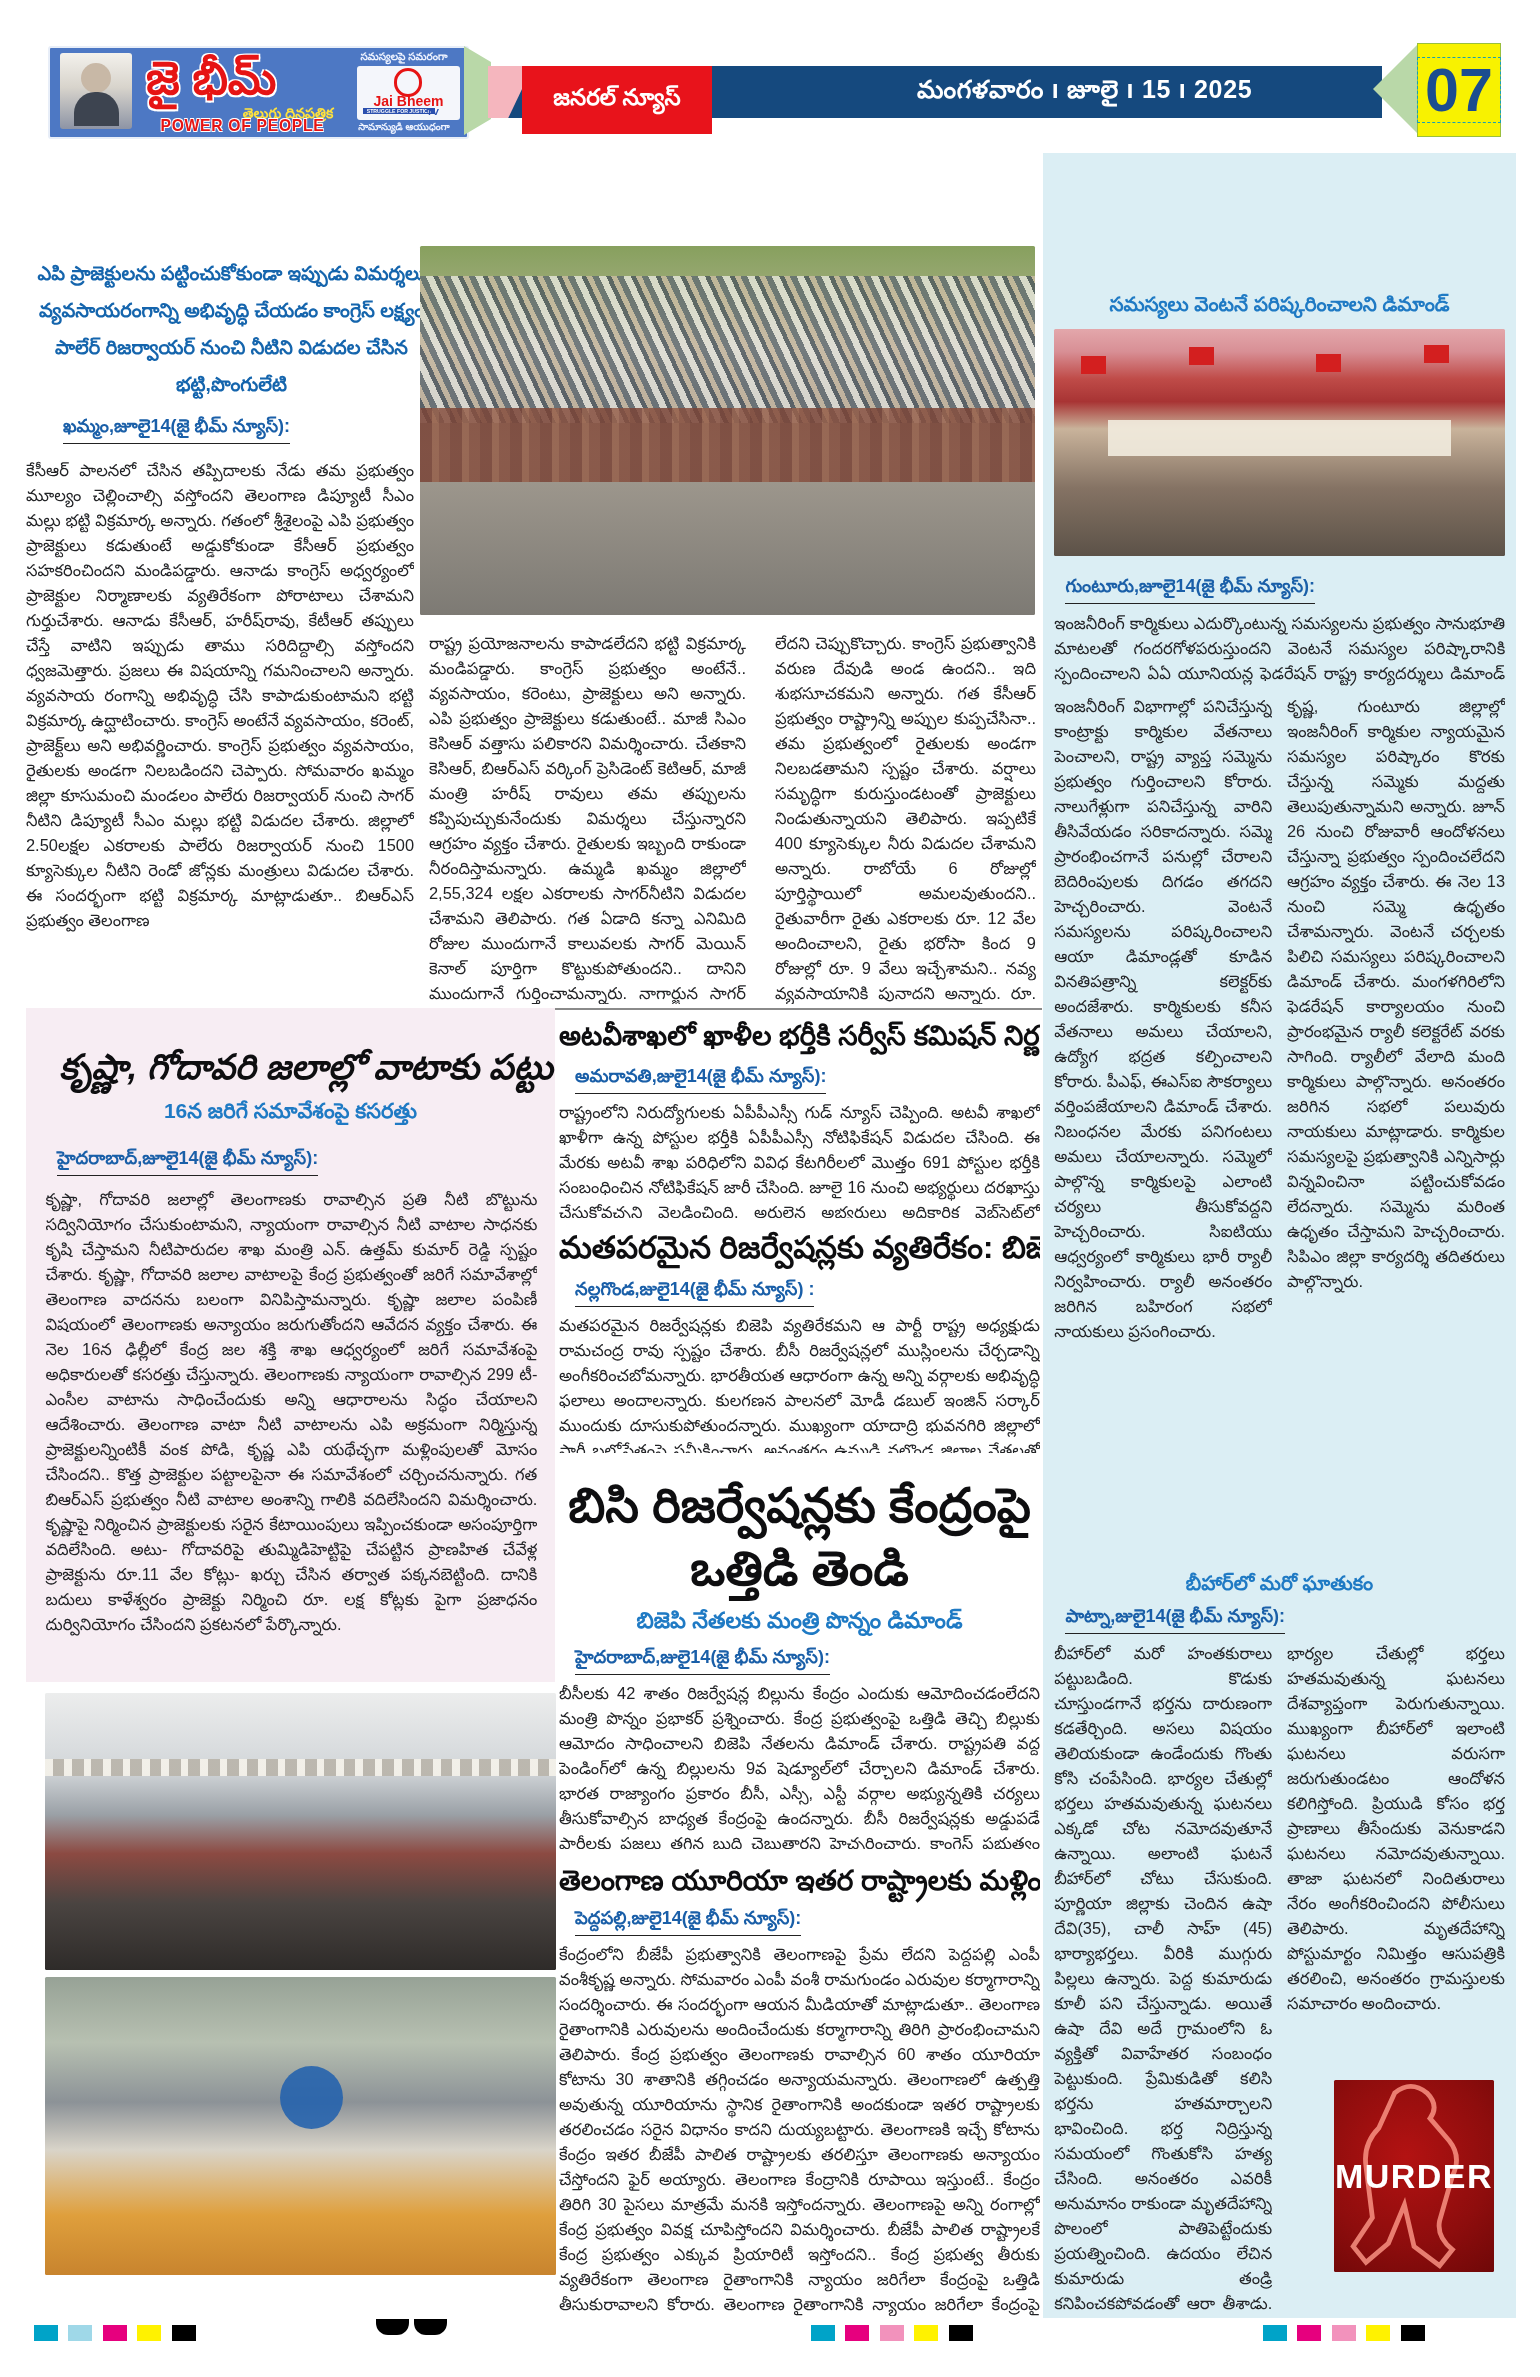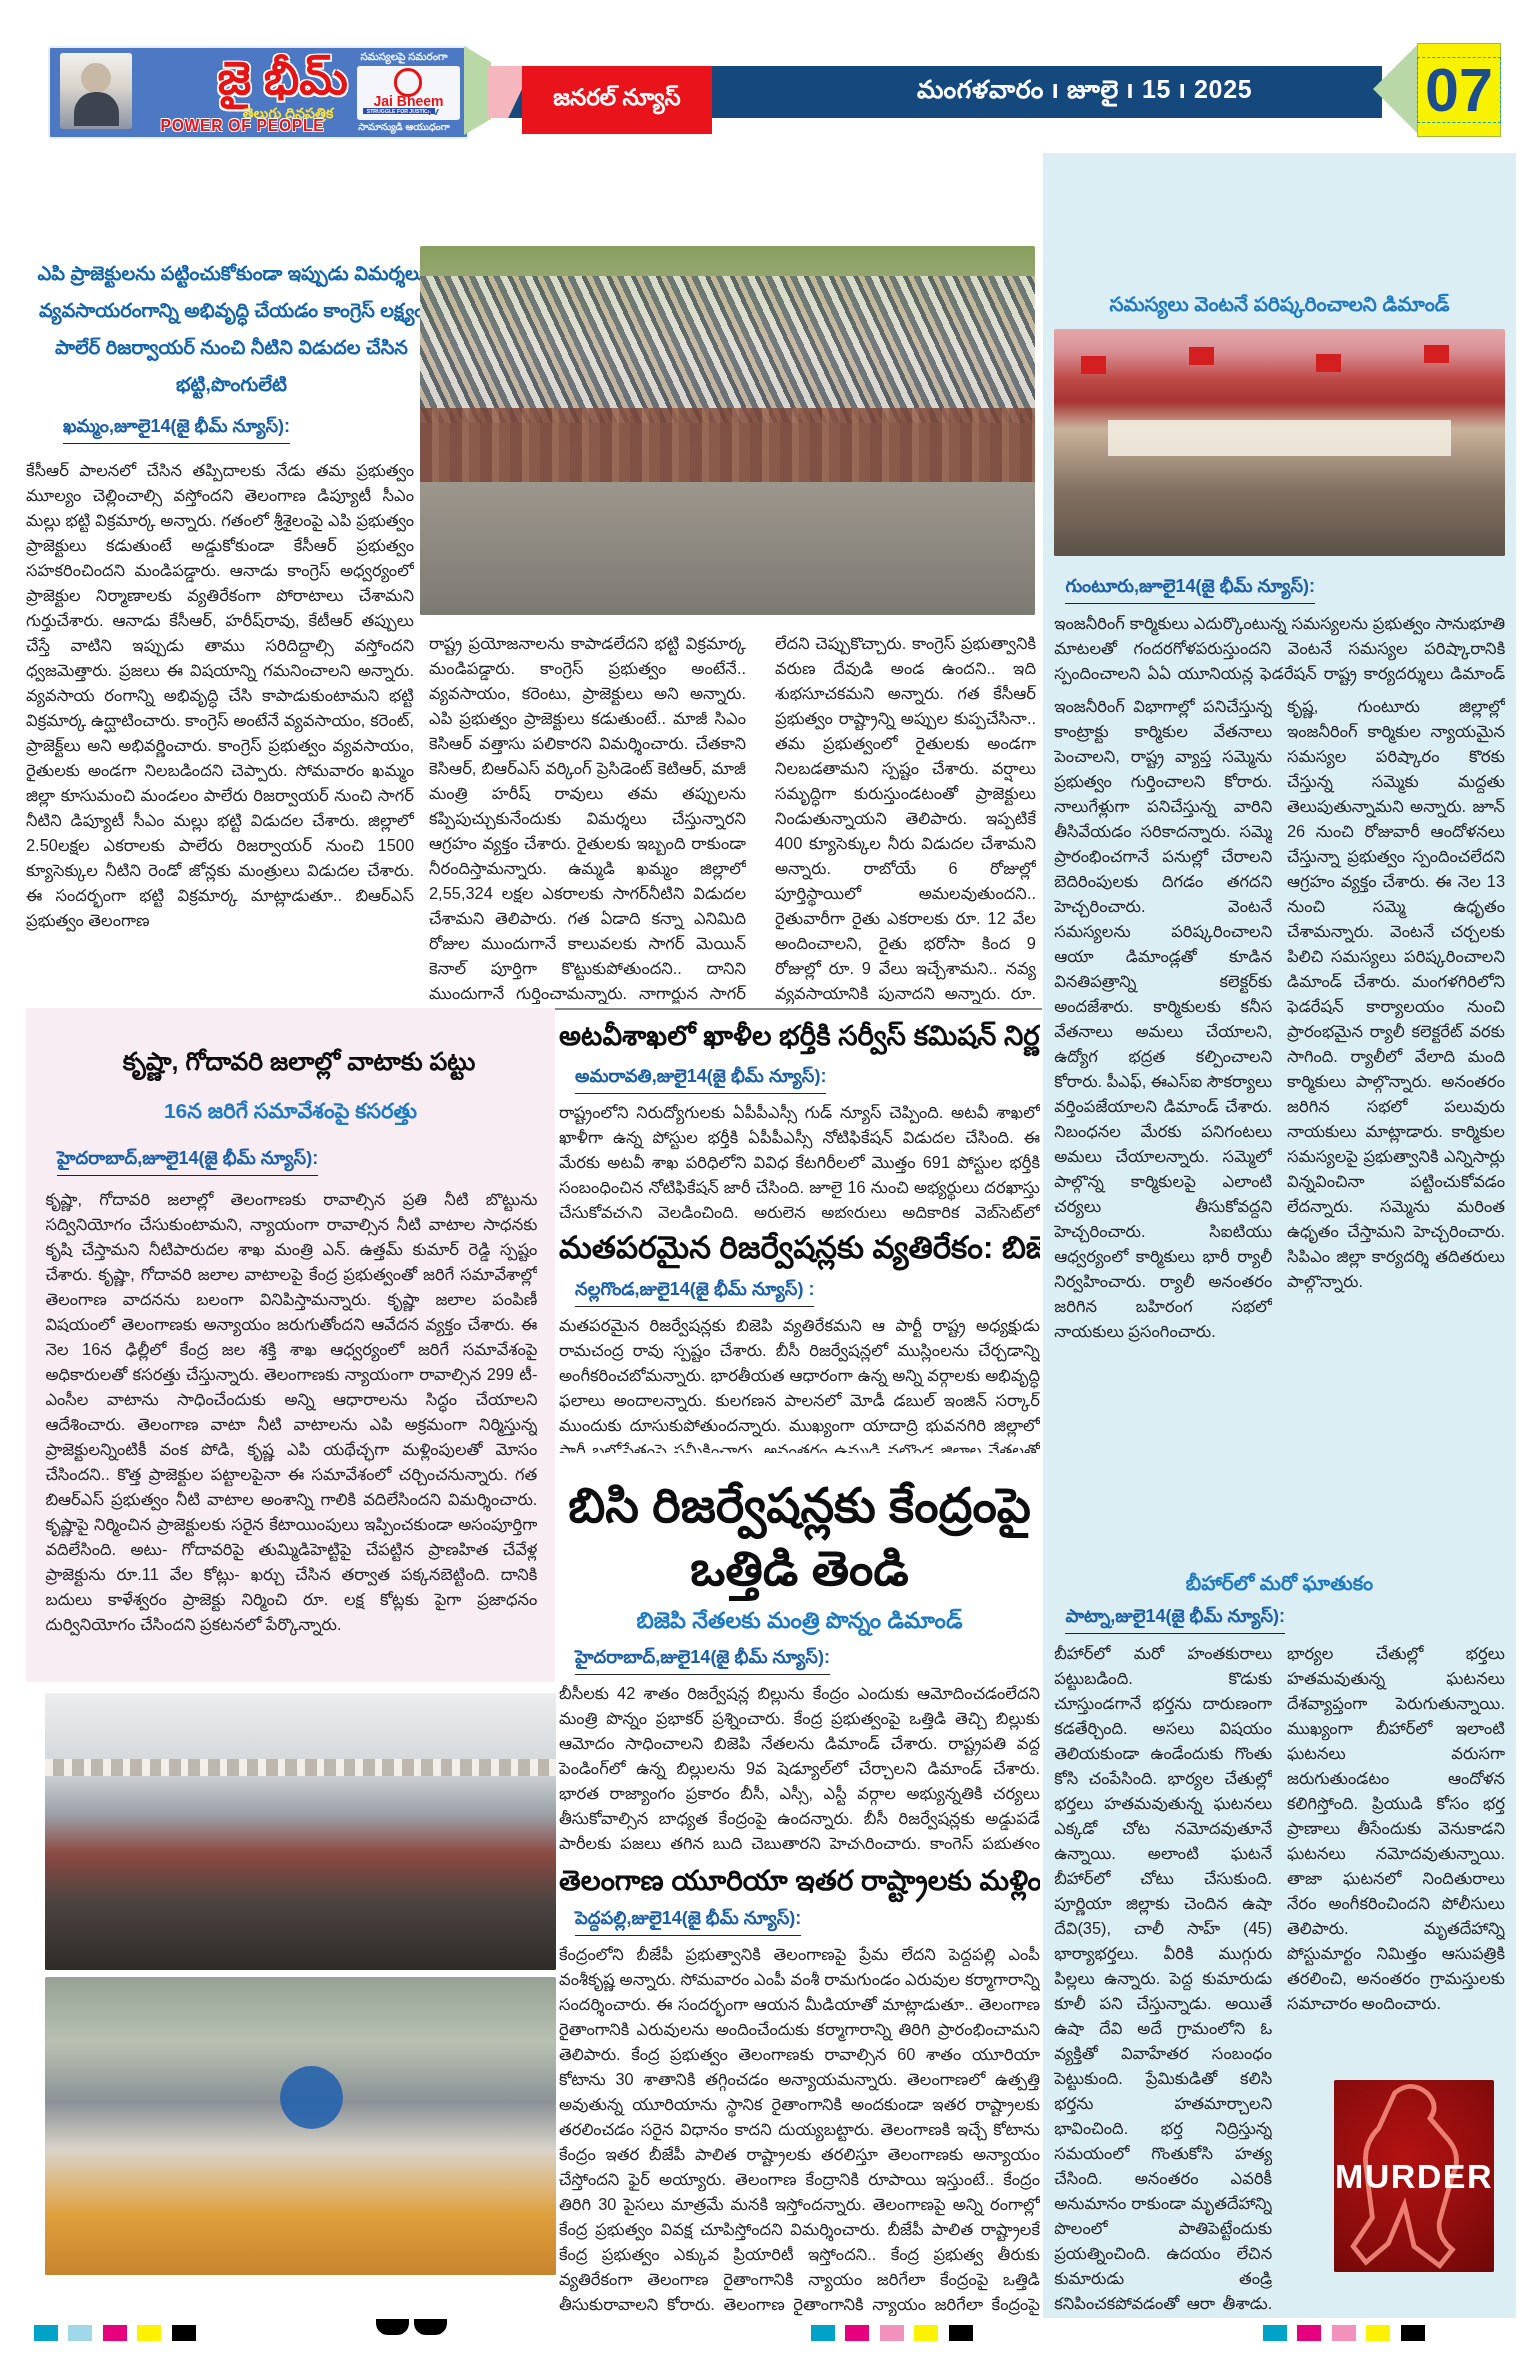--- a/index.html
+++ b/index.html
@@ -4,21 +4,21 @@
 <style>
   html,body{margin:0;padding:0;background:#e9e9e9;}
   .page{position:relative;width:1541px;height:2377px;background:#ffffff;overflow:hidden;
         font-family:"Liberation Sans","DejaVu Sans",sans-serif;color:#1d1d1f;}
   .abs{position:absolute;}
   
   .logo-box{left:48px;top:46px;width:417px;height:89px;background:#4d78c4;border:2.2px solid #e8eef8;border-radius:3px;}
   .logo-portrait{left:10.4px;top:4.5px;width:72px;height:76px;background:linear-gradient(180deg,#f3f1ec 0%,#d8d4cc 45%,#8d94a5 100%);border-radius:3px;}
   .logo-portrait:before{content:"";position:absolute;left:21px;top:10.4px;width:30px;height:30px;border-radius:50%;background:#c8b8a6;}
   .logo-portrait:after{content:"";position:absolute;left:13.4px;top:39px;width:45px;height:34px;border-radius:21px 21px 0 0;background:#3d4450;}
-  .logo-title{left:82px;top:6px;width:216px;text-align:right;font-size:46px;font-weight:800;color:#e61414;
+  .logo-title{left:96px;top:6px;width:216px;text-align:left;font-size:46px;font-weight:800;color:#e61414;
               text-shadow:-1.5px -1.5px 0 #fff,1.5px -1.5px 0 #fff,-1.5px 1.5px 0 #fff,1.5px 1.5px 0 #fff;line-height:49px;}
   .logo-subtitle{left:171px;top:57px;width:134px;text-align:center;font-size:14px;font-weight:700;color:#ffe23c;}
   .logo-tagline-top{left:298px;top:3px;width:112px;text-align:center;font-size:10.4px;font-weight:700;color:#eef3ff;}
   .logo-tv{left:307px;top:18px;width:103px;height:54px;background:#f4f6fb;border-radius:3px;text-align:center;}
   .logo-tv .ring{position:absolute;left:37px;top:2.2px;width:22.4px;height:22.4px;border:3px solid #e61414;border-radius:50%;}
   .logo-tv .tvname{position:absolute;left:0;top:27px;width:100%;font-size:14px;font-weight:800;color:#e61414;}
   .logo-tv .tvsub{position:absolute;left:6px;top:42px;width:72px;font-size:5.2px;font-weight:700;color:#ffffff;background:#2a4fae;}
   .logo-tv .tvword{position:absolute;right:21px;top:40px;font-size:9.7px;font-weight:800;color:#2a4fae;}
   .logo-tagline-bottom{left:298px;top:73px;width:112px;text-align:center;font-size:9.7px;font-weight:700;color:#eef3ff;}
   .logo-slogan{left:88px;top:69px;width:209px;text-align:center;font-size:15.7px;font-weight:800;color:#e61414;letter-spacing:0.7px;
@@ -110,21 +110,21 @@
   <div class="abs photo photo-main" style="left:420px;top:246px;width:615px;height:369px;">
     <div class="crowd"></div>
     <div class="rail"></div>
   </div>
 
   <div class="abs body-txt" style="left:26px;top:458px;width:388px;height:546px;">కేసీఆర్ పాలనలో చేసిన తప్పిదాలకు నేడు తమ ప్రభుత్వం మూల్యం చెల్లించాల్సి వస్తోందని తెలంగాణ డిప్యూటీ సీఎం మల్లు భట్టి విక్రమార్క అన్నారు. గతంలో శ్రీశైలంపై ఎపి ప్రభుత్వం ప్రాజెక్టులు కడుతుంటే అడ్డుకోకుండా కేసీఆర్ ప్రభుత్వం సహకరించిందని మండిపడ్డారు. ఆనాడు కాంగ్రెస్ అధ్వర్యంలో ప్రాజెక్టుల నిర్మాణాలకు వ్యతిరేకంగా పోరాటాలు చేశామని గుర్తుచేశారు. ఆనాడు కేసీఆర్, హరీష్‌రావు, కేటీఆర్ తప్పులు చేస్తే వాటిని ఇప్పుడు తాము సరిదిద్దాల్సి వస్తోందని ధ్వజమెత్తారు. ప్రజలు ఈ విషయాన్ని గమనించాలని అన్నారు. వ్యవసాయ రంగాన్ని అభివృద్ధి చేసి కాపాడుకుంటామని భట్టి విక్రమార్క ఉద్ఘాటించారు. కాంగ్రెస్ అంటేనే వ్యవసాయం, కరెంట్, ప్రాజెక్ట్‌లు అని అభివర్ణించారు. కాంగ్రెస్ ప్రభుత్వం వ్యవసాయం, రైతులకు అండగా నిలబడిందని చెప్పారు. సోమవారం ఖమ్మం జిల్లా కూసుమంచి మండలం పాలేరు రిజర్వాయర్ నుంచి సాగర్ నీటిని డిప్యూటీ సీఎం మల్లు భట్టి విడుదల చేశారు. జిల్లాలో 2.50లక్షల ఎకరాలకు పాలేరు రిజర్వాయర్ నుంచి 1500 క్యూసెక్కుల నీటిని రెండో జోన్లకు మంత్రులు విడుదల చేశారు. ఈ సందర్భంగా భట్టి విక్రమార్క మాట్లాడుతూ.. బిఆర్ఎస్ ప్రభుత్వం తెలంగాణ</div>
   <div class="abs body-txt" style="left:429px;top:631px;width:317px;height:373px;">రాష్ట్ర ప్రయోజనాలను కాపాడలేదని భట్టి విక్రమార్క మండిపడ్డారు. కాంగ్రెస్ ప్రభుత్వం అంటేనే.. వ్యవసాయం, కరెంటు, ప్రాజెక్టులు అని అన్నారు. ఎపి ప్రభుత్వం ప్రాజెక్టులు కడుతుంటే.. మాజీ సిఎం కెసిఆర్ వత్తాసు పలికారని విమర్శించారు. చేతకాని కెసిఆర్, బిఆర్ఎస్ వర్కింగ్ ప్రెసిడెంట్ కెటిఆర్, మాజీ మంత్రి హరీష్ రావులు తమ తప్పులను కప్పిపుచ్చుకునేందుకు విమర్శలు చేస్తున్నారని ఆగ్రహం వ్యక్తం చేశారు. రైతులకు ఇబ్బంది రాకుండా నీరందిస్తామన్నారు. ఉమ్మడి ఖమ్మం జిల్లాలో 2,55,324 లక్షల ఎకరాలకు సాగర్‌నీటిని విడుదల చేశామని తెలిపారు. గత ఏడాది కన్నా ఎనిమిది రోజుల ముందుగానే కాలువలకు సాగర్ మెయిన్ కెనాల్ పూర్తిగా కొట్టుకుపోతుందని.. దానిని ముందుగానే గుర్తించామన్నారు. నాగార్జున సాగర్ ఆయకట్టుకు పూర్తి స్థాయిలో నీరందించేందుకు చర్యలు తీసుకుంటున్నామని, కృష్ణమ్మ కెనాల్ వద్ద నీటితో మొదటి పంటకు ఎలాంటి ఢోకా పేర్కొన్నారు.</div>
   <div class="abs body-txt" style="left:775px;top:631px;width:261px;height:373px;">లేదని చెప్పుకొచ్చారు. కాంగ్రెస్ ప్రభుత్వానికి వరుణ దేవుడి అండ ఉందని.. ఇది శుభసూచకమని అన్నారు. గత కేసీఆర్ ప్రభుత్వం రాష్ట్రాన్ని అప్పుల కుప్పచేసినా.. తమ ప్రభుత్వంలో రైతులకు అండగా నిలబడతామని స్పష్టం చేశారు. వర్షాలు సమృద్ధిగా కురుస్తుండటంతో ప్రాజెక్టులు నిండుతున్నాయని తెలిపారు. ఇప్పటికే 400 క్యూసెక్కుల నీరు విడుదల చేశామని అన్నారు. రాబోయే 6 రోజుల్లో పూర్తిస్థాయిలో అమలవుతుందని.. రైతువారీగా రైతు ఎకరాలకు రూ. 12 వేల అందించాలని, రైతు భరోసా కింద 9 రోజుల్లో రూ. 9 వేలు ఇచ్చేశామని.. నవ్య వ్యవసాయానికి పునాదని అన్నారు. రూ. 500 లోన్లకు ఇప్పట్నుంచే, రాబోయే రోజుల్లో మిగిలిన పంటలకు బోనస్ ఇస్తామని పొంగులేటి శ్రీనివాస్ రెడ్డి పేర్కొన్నారు.</div>
 
   <div class="abs" style="left:26px;top:1008px;width:529px;height:674px;background:#f7edf3;">
-    <div class="abs h-black" style="left:16px;top:39px;width:514px;font-size:25px;white-space:nowrap;">కృష్ణా, గోదావరి జలాల్లో వాటాకు పట్టు</div>
+    <div class="abs h-black" style="left:23px;top:39px;width:514px;font-size:35px;white-space:nowrap;font-style:italic;">కృష్ణా, గోదావరి జలాల్లో వాటాకు పట్టు</div>
     <div class="abs subhead" style="left:7.5px;top:91px;width:514px;font-size:21px;">16న జరిగే సమావేశంపై కసరత్తు</div>
     <div class="abs" style="left:31px;top:140px;">
       <span class="dateline">హైదరాబాద్,జూలై14(జై భీమ్ న్యూస్):</span>
     </div>
     <div class="abs body-txt" style="left:19.4px;top:179px;width:492px;height:477px;">కృష్ణా, గోదావరి జలాల్లో తెలంగాణకు రావాల్సిన ప్రతి నీటి బొట్టును సద్వినియోగం చేసుకుంటామని, న్యాయంగా రావాల్సిన నీటి వాటాల సాధనకు కృషి చేస్తామని నీటిపారుదల శాఖ మంత్రి ఎన్. ఉత్తమ్ కుమార్ రెడ్డి స్పష్టం చేశారు. కృష్ణా, గోదావరి జలాల వాటాలపై కేంద్ర ప్రభుత్వంతో జరిగే సమావేశాల్లో తెలంగాణ వాదనను బలంగా వినిపిస్తామన్నారు. కృష్ణా జలాల పంపిణీ విషయంలో తెలంగాణకు అన్యాయం జరుగుతోందని ఆవేదన వ్యక్తం చేశారు. ఈ నెల 16న ఢిల్లీలో కేంద్ర జల శక్తి శాఖ ఆధ్వర్యంలో జరిగే సమావేశంపై అధికారులతో కసరత్తు చేస్తున్నారు. తెలంగాణకు న్యాయంగా రావాల్సిన 299 టీ-ఎంసీల వాటాను సాధించేందుకు అన్ని ఆధారాలను సిద్ధం చేయాలని ఆదేశించారు. తెలంగాణ వాటా నీటి వాటాలను ఎపి అక్రమంగా నిర్మిస్తున్న ప్రాజెక్టులన్నింటికీ వంక పోడి, కృష్ణ ఎపి యథేచ్ఛగా మళ్లింపులతో మోసం చేసిందని.. కొత్త ప్రాజెక్టుల పట్టాలపైనా ఈ సమావేశంలో చర్చించనున్నారు. గత బిఆర్ఎస్ ప్రభుత్వం నీటి వాటాల అంశాన్ని గాలికి వదిలేసిందని విమర్శించారు. కృష్ణాపై నిర్మించిన ప్రాజెక్టులకు సరైన కేటాయింపులు ఇప్పించకుండా అసంపూర్తిగా వదిలేసింది. అటు- గోదావరిపై తుమ్మిడిహెట్టిపై చేపట్టిన ప్రాణహిత చేవేళ్ల ప్రాజెక్టును రూ.11 వేల కోట్లు- ఖర్చు చేసిన తర్వాత పక్కనబెట్టింది. దానికి బదులు కాళేశ్వరం ప్రాజెక్టు నిర్మించి రూ. లక్ష కోట్లకు పైగా ప్రజాధనం దుర్వినియోగం చేసిందని ప్రకటనలో పేర్కొన్నారు.</div>
   </div>
 
   <div class="abs photo photo-rally1" style="left:45px;top:1693px;width:511px;height:277px;">
     <div class="truss"></div>
   </div>

